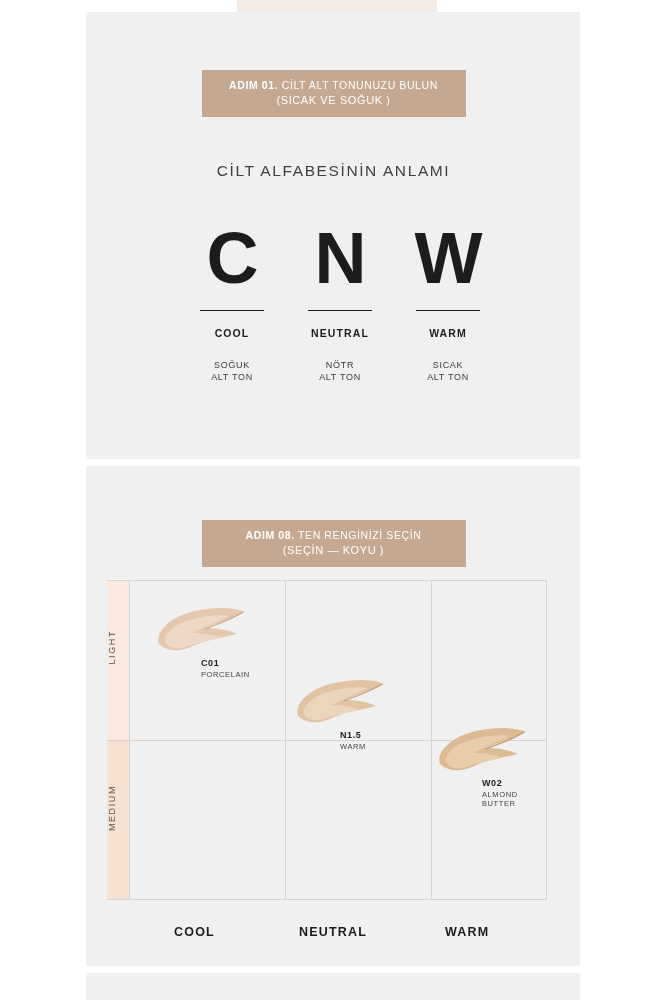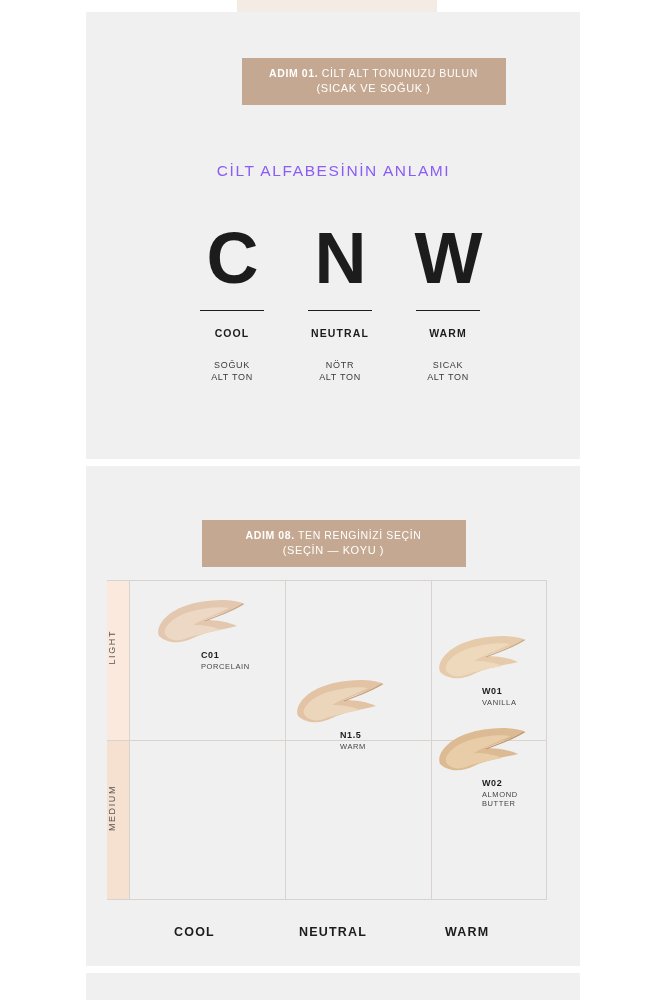--- a/index.html
+++ b/index.html
@@ -64,32 +64,32 @@
     margin-bottom: 3px;
   }
   .ribbon .line1 b {
     font-weight: 700;
   }
   .ribbon .line2 {
     font-size: 11px;
     display: block;
   }
 
-  #ribbon-1 { top: 58px; margin-left: 40px; }
+  #ribbon-1 { top: 70px; }
   #ribbon-2 { top: 520px; }
 
   
   .section-title {
     position: absolute;
     left: 0;
     width: 667px;
     text-align: center;
     font-size: 15.5px;
     letter-spacing: 1.6px;
-    color: #8b5cf6;
+    color: #404040;
     font-weight: 400;
   }
   #alphabet-title { top: 162px; }
 
   
   .letters {
     position: absolute;
     top: 218px;
     left: 180px;
     width: 320px;
@@ -267,21 +267,21 @@
     <div class="band-label medium">MEDIUM</div>
 
     <div class="grid-line grid-h" style="top:0px;"></div>
     <div class="grid-line grid-h" style="top:160px;"></div>
     <div class="grid-line grid-h" style="top:319px;"></div>
     <div class="grid-line grid-v" style="left:22px;"></div>
     <div class="grid-line grid-v" style="left:178px;"></div>
     <div class="grid-line grid-v" style="left:324px;"></div>
     <div class="grid-line grid-v" style="left:439px;"></div>
 
-    <div class="swatch" style="left:46px; top:12px;">
+    <div class="swatch" style="left:46px; top:20px;">
       <svg width="100" height="62" viewBox="0 0 100 62">
         <path d="M6 44 C2 34, 14 20, 32 14 C52 7, 78 6, 92 12 C80 18, 66 22, 52 28 C64 28, 76 30, 84 34 C68 38, 52 40, 40 46 C30 51, 16 53, 6 44 Z" fill="#e3c7ae"></path>
         <path d="M12 42 C10 35, 20 25, 36 20 C50 16, 66 14, 76 16 C64 22, 50 27, 40 33 C52 33, 62 35, 68 38 C54 41, 42 43, 32 47 C24 50, 15 48, 12 42 Z" fill="#ecd8c4"></path>
         <path d="M90 12 C80 19, 64 24, 52 29" stroke="#c9a685" stroke-width="1.2" fill="none"></path>
       </svg>
       <div class="labels">
         <div class="code">C01</div>
         <div class="name">PORCELAIN</div>
       </div>
     </div>
@@ -291,31 +291,20 @@
         <path d="M6 44 C2 34, 14 20, 32 14 C52 7, 78 6, 92 12 C80 18, 66 22, 52 28 C64 28, 76 30, 84 34 C68 38, 52 40, 40 46 C30 51, 16 53, 6 44 Z" fill="#e2c3a4"></path>
         <path d="M12 42 C10 35, 20 25, 36 20 C50 16, 66 14, 76 16 C64 22, 50 27, 40 33 C52 33, 62 35, 68 38 C54 41, 42 43, 32 47 C24 50, 15 48, 12 42 Z" fill="#ebd5bb"></path>
         <path d="M90 12 C80 19, 64 24, 52 29" stroke="#c49f7b" stroke-width="1.2" fill="none"></path>
       </svg>
       <div class="labels">
         <div class="code">N1.5</div>
         <div class="name">WARM</div>
       </div>
     </div>
 
-    <div class="swatch" style="left:327px; top:48px;">
-      <svg width="100" height="62" viewBox="0 0 100 62">
-        <path d="M6 44 C2 34, 14 20, 32 14 C52 7, 78 6, 92 12 C80 18, 66 22, 52 28 C64 28, 76 30, 84 34 C68 38, 52 40, 40 46 C30 51, 16 53, 6 44 Z" fill="#e6cbaa"></path>
-        <path d="M12 42 C10 35, 20 25, 36 20 C50 16, 66 14, 76 16 C64 22, 50 27, 40 33 C52 33, 62 35, 68 38 C54 41, 42 43, 32 47 C24 50, 15 48, 12 42 Z" fill="#eed9bd"></path>
-        <path d="M90 12 C80 19, 64 24, 52 29" stroke="#caa87f" stroke-width="1.2" fill="none"></path>
-      </svg>
-      <div class="labels">
-        <div class="code">W01</div>
-        <div class="name">VANILLA</div>
-      </div>
-    </div>
 
     <div class="swatch" style="left:327px; top:140px;">
       <svg width="100" height="62" viewBox="0 0 100 62">
         <path d="M6 44 C2 34, 14 20, 32 14 C52 7, 78 6, 92 12 C80 18, 66 22, 52 28 C64 28, 76 30, 84 34 C68 38, 52 40, 40 46 C30 51, 16 53, 6 44 Z" fill="#dcbb94"></path>
         <path d="M12 42 C10 35, 20 25, 36 20 C50 16, 66 14, 76 16 C64 22, 50 27, 40 33 C52 33, 62 35, 68 38 C54 41, 42 43, 32 47 C24 50, 15 48, 12 42 Z" fill="#e8cda8"></path>
         <path d="M90 12 C80 19, 64 24, 52 29" stroke="#bd9568" stroke-width="1.2" fill="none"></path>
       </svg>
       <div class="labels">
         <div class="code">W02</div>
         <div class="name">ALMOND BUTTER</div>

